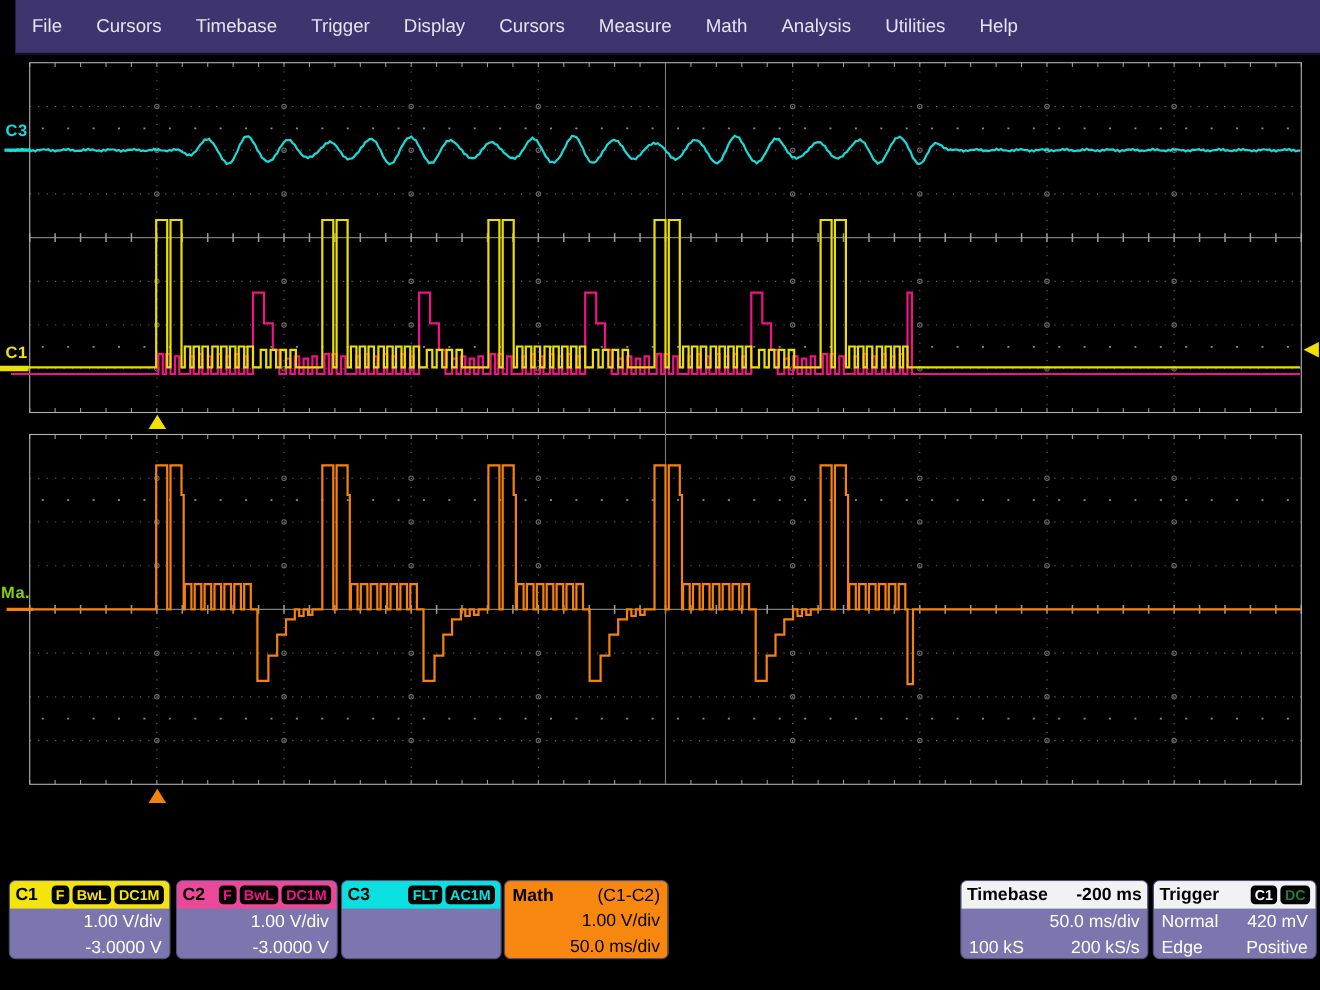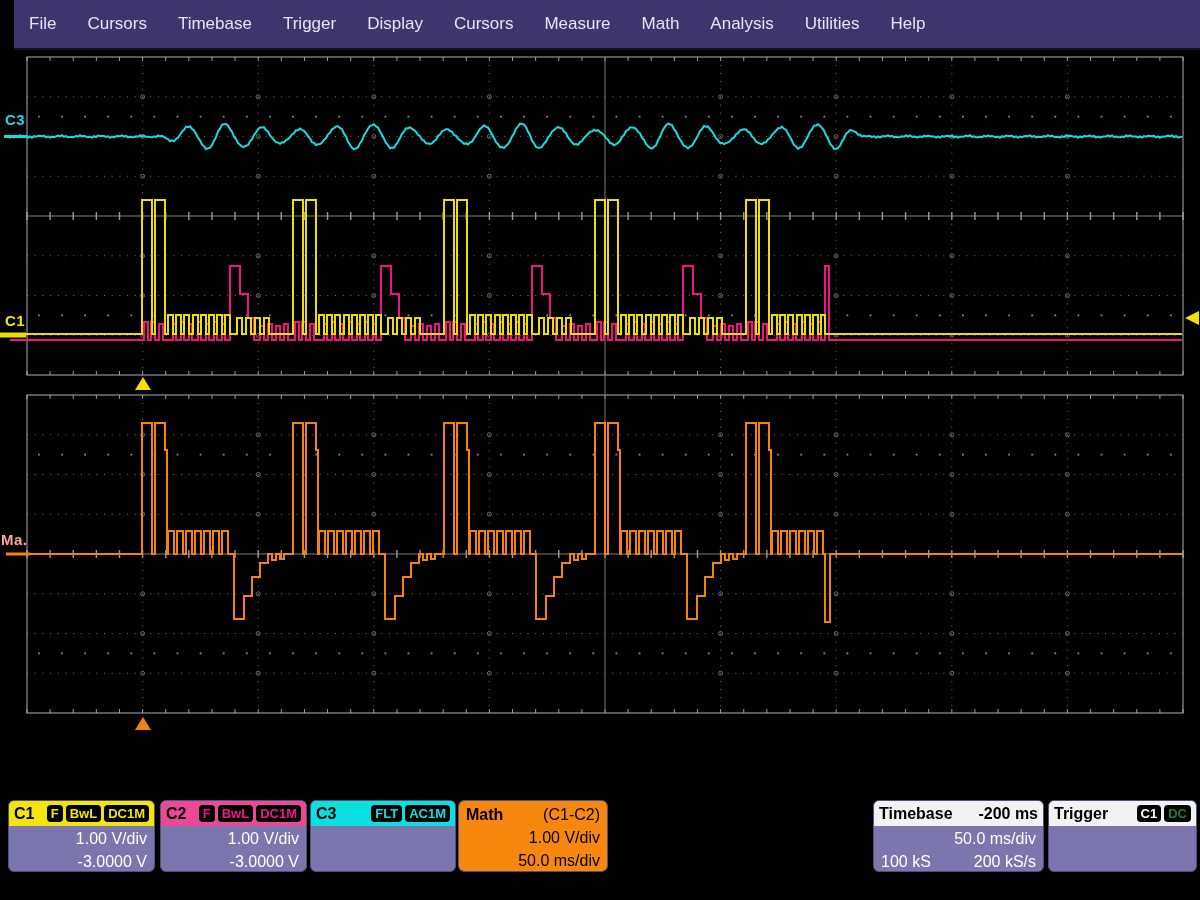--- a/index.html
+++ b/index.html
@@ -498,21 +498,21 @@
     <line x1="0" y1="335" x2="26" y2="335" stroke="#eadf00" stroke-width="5"></line>
     <line x1="4" y1="136.5" x2="28" y2="136.5" stroke="#17dcdc" stroke-width="3"></line>
     <line x1="6" y1="554" x2="30" y2="554" stroke="#f5820f" stroke-width="3"></line>
     <polygon points="135,390 151,390 143,377" fill="#f2e000"></polygon>
     <polygon points="135,730 151,730 143,717" fill="#f5820f"></polygon>
     <polygon points="1185,318 1199,311 1199,325" fill="#f2e000"></polygon>
   </svg>
 
 <div class="trace-label" id="lbl-c3" style="left: 5px; top: 111px; color: rgb(10, 224, 224);">C3</div>
 <div class="trace-label" id="lbl-c1" style="left: 5px; top: 312px; color: rgb(242, 228, 12);">C1</div>
-<div class="trace-label" id="lbl-ma" style="left: 1px; top: 531px; color: #fca5a5;">Ma.</div>
+<div class="trace-label" id="lbl-ma" style="left: 1px; top: 531px; color: #84cc16;">Ma.</div>
 
 <div class="desc-box" style="left:8px;width:147px;">
   <div class="desc-header" id="hdr-c1" style="background: rgb(242, 228, 12);">
     <span>C1</span>
     <span class="badges">
       <span class="badge" id="bdg-c1-0" style="color: rgb(242, 228, 12);">F</span>
       <span class="badge" id="bdg-c1-1" style="color: rgb(242, 228, 12);">BwL</span>
       <span class="badge" id="bdg-c1-2" style="color: rgb(242, 228, 12);">DC1M</span>
     </span>
   </div>
@@ -573,13 +573,23 @@
 </div>
 
 <div class="desc-box" style="left:1048px;width:149px;">
   <div class="desc-header hdr-white">
     <span>Trigger</span>
     <span class="badges">
       <span class="badge" style="color:#fff;">C1</span>
       <span class="badge" style="color:#15803d;">DC</span>
     </span>
   </div>
+  <div class="desc-body">
+    <div class="row split">
+      <span>Normal</span>
+      <span>420 mV</span>
+    </div>
+    <div class="row split">
+      <span>Edge</span>
+      <span>Positive</span>
+    </div>
+  </div>
 </div>
 
 </body></html>

